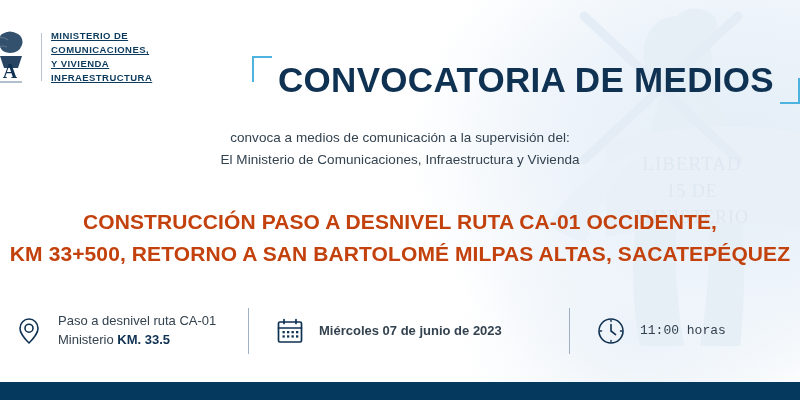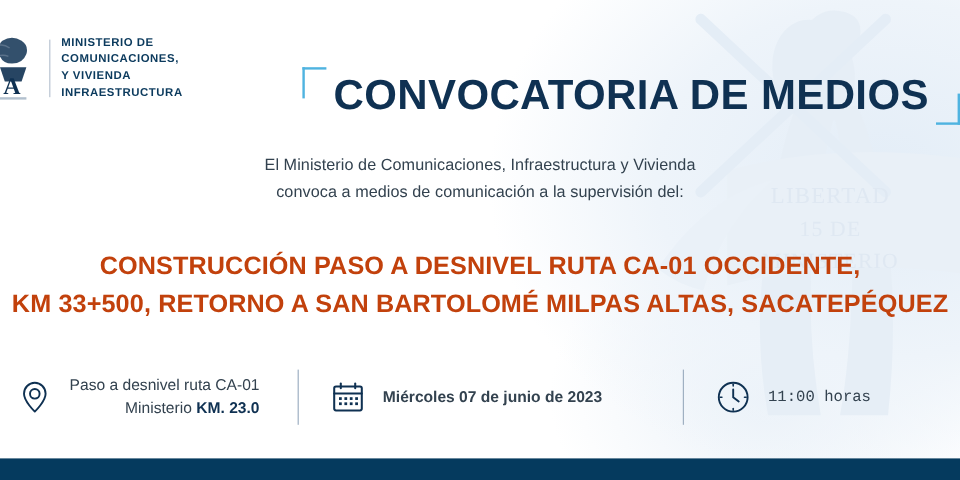--- a/index.html
+++ b/index.html
@@ -88,20 +88,21 @@
     flex: 0 0 auto;
   }
   .ministry-name {
     font-size: 9.5px;
     font-weight: bold;
     line-height: 1.45;
     letter-spacing: 0.45px;
     color: #0b3a5d;
     text-transform: uppercase;
     white-space: nowrap;
+    text-decoration: underline;
   }
 
   
   .title-wrap {
     position: absolute;
     left: 0; right: 0;
     top: 62px;
     display: flex;
     justify-content: flex-end;
   }
@@ -160,21 +161,20 @@
   }
 
   
   .info-strip {
     position: absolute;
     left: 0; right: 0;
     top: 302px;
     height: 58px;
     display: flex;
     align-items: center;
-    text-align: right;
   }
   .info-item {
     display: flex;
     align-items: center;
     gap: 14px;
     height: 100%;
   }
   .info-item.loc   { padding-left: 14px; width: 248px; }
   .info-item.date  { padding-left: 26px; width: 320px; font-weight: bold; }
   .info-item.time  { padding-left: 26px; flex: 1; font-family: Liberation Mono, monospace; }
@@ -274,42 +274,42 @@
 
   <div class="title-wrap">
     <div class="title-inner">
       <span class="bracket tl"></span>
       <span class="bracket br"></span>
       <div class="poster-title">CONVOCATORIA DE MEDIOS</div>
     </div>
   </div>
 
   <div class="subtitle">
+    <div>convoca a medios de comunicación a la supervisión del:</div>
     <div>El Ministerio de Comunicaciones, Infraestructura y Vivienda</div>
-    <div>convoca a medios de comunicación a la supervisión del:</div>
   </div>
 
   <div class="headline">
     <div>CONSTRUCCIÓN PASO A DESNIVEL RUTA CA-01 OCCIDENTE,</div>
     <div>KM 33+500, RETORNO A SAN BARTOLOMÉ MILPAS ALTAS, SACATEPÉQUEZ</div>
   </div>
 
   <div class="info-strip">
 
     <div class="info-item loc">
       <span class="info-icon">
         <svg viewBox="0 0 30 30" xmlns="http://www.w3.org/2000/svg" fill="none" stroke="currentColor" stroke-width="1.6" stroke-linejoin="round">
           <path d="M15 27 C15 27 24 18.4 24 12.2 C24 7.1 20 3 15 3 C10 3 6 7.1 6 12.2 C6 18.4 15 27 15 27 Z"></path>
           <circle cx="15" cy="12.2" r="4"></circle>
         </svg>
       </span>
       <div class="info-text">
         <div>Paso a desnivel ruta CA-01</div>
         <div>
-          <span>Ministerio </span><b>KM. 23.0</b>
+          <span>Ministerio </span><b>KM. 33.5</b>
         </div>
       </div>
     </div>
 
     <div class="divider"></div>
 
     <div class="info-item date">
       <span class="info-icon">
         <svg viewBox="0 0 30 30" xmlns="http://www.w3.org/2000/svg" fill="none" stroke="currentColor" stroke-width="1.7" stroke-linecap="round">
           <rect x="3.5" y="6" width="23" height="20" rx="1.5"></rect>

